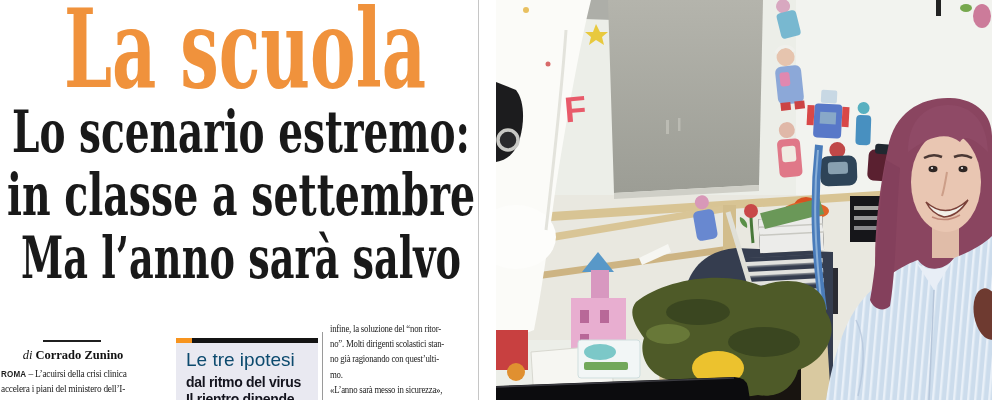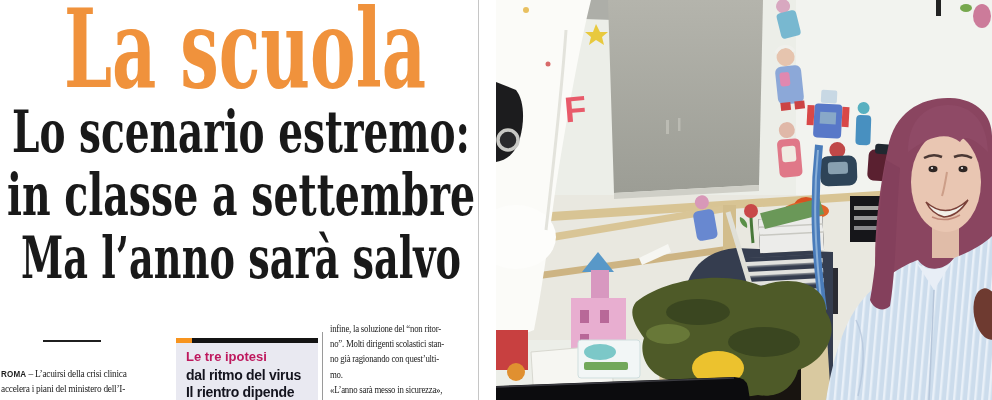--- a/index.html
+++ b/index.html
@@ -21,21 +21,21 @@
   .col1{left:1px;top:366px;width:170px;transform:scaleX(0.85);}
   .col2{left:330px;top:321px;width:150px;transform:scaleX(0.80);}
   .dateline{font-family:"Liberation Sans",sans-serif;font-weight:700;font-size:9.5px;letter-spacing:0.2px;}
 
   
   .infobox{position:absolute;left:176px;top:338px;width:142px;height:62px;background:#e9e9f1;}
   .infobox .bar{display:flex;height:5px;}
   .infobox .bar .o{width:16px;background:#f7941e;}
   .infobox .bar .b{flex:1;background:#141414;}
   .infobox .inner{padding:6px 10px 0 10px;font-family:"Liberation Sans",sans-serif;}
-  .infobox .lbl{color:#be185d;font-weight:700;font-size:13px;margin-bottom:3px;}
+  .infobox .lbl{color:#0c4a6e;font-weight:400;font-size:19px;margin-bottom:3px;}
   .infobox .ttl{color:#14141e;font-weight:700;font-size:14px;line-height:16.5px;letter-spacing:-0.3px;}
 
   
   .vrule-mid{position:absolute;left:322px;top:332px;width:1px;height:68px;background:#9a9a9a;}
   .vrule-photo{position:absolute;left:478px;top:0;width:1px;height:400px;background:#c6c6c6;}
 
   
   .photo{position:absolute;left:496px;top:0;width:496px;height:400px;}
 </style>
 </head>
@@ -44,20 +44,24 @@
 <div class="page">
 
   <svg class="head-svg" width="478" height="310" viewBox="0 0 478 310">
     <text class="sv-kicker" x="245" y="87" font-size="108" text-anchor="middle" textLength="362" lengthAdjust="spacingAndGlyphs">La scuola</text>
     <text class="sv-head" x="241" y="152" font-size="57" text-anchor="middle" textLength="458" lengthAdjust="spacingAndGlyphs">Lo scenario estremo:</text>
     <text class="sv-head" x="241" y="215" font-size="57" text-anchor="middle" textLength="468" lengthAdjust="spacingAndGlyphs">in classe a settembre</text>
     <text class="sv-head" x="241" y="278" font-size="57" text-anchor="middle" textLength="440" lengthAdjust="spacingAndGlyphs">Ma l’anno sarà salvo</text>
   </svg>
 
   <div class="byline-rule"></div>
+  <div class="byline">
+    <span class="pre">di</span>
+    <span class="auth">Corrado Zunino</span>
+  </div>
 
   <div class="bodycol col1">
     <div>
       <span class="dateline">ROMA</span>
       <span>– L’acuirsi della crisi clinica</span>
     </div>
     <div>accelera i piani del ministero dell’I-</div>
     <div>struzione, ma non mette in discus-</div>
   </div>
 

